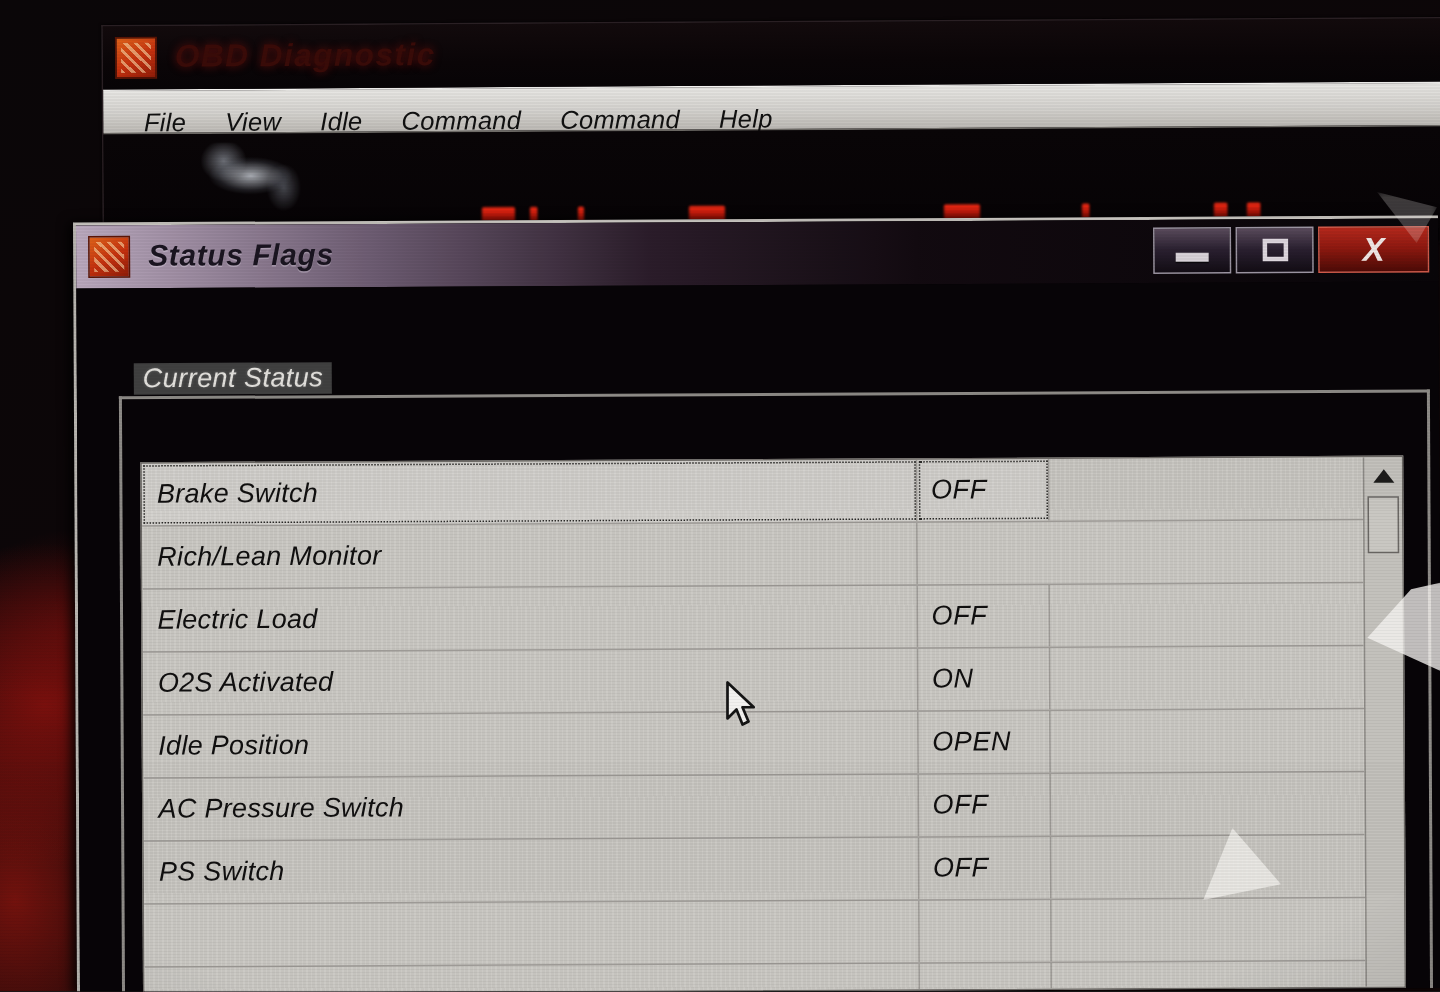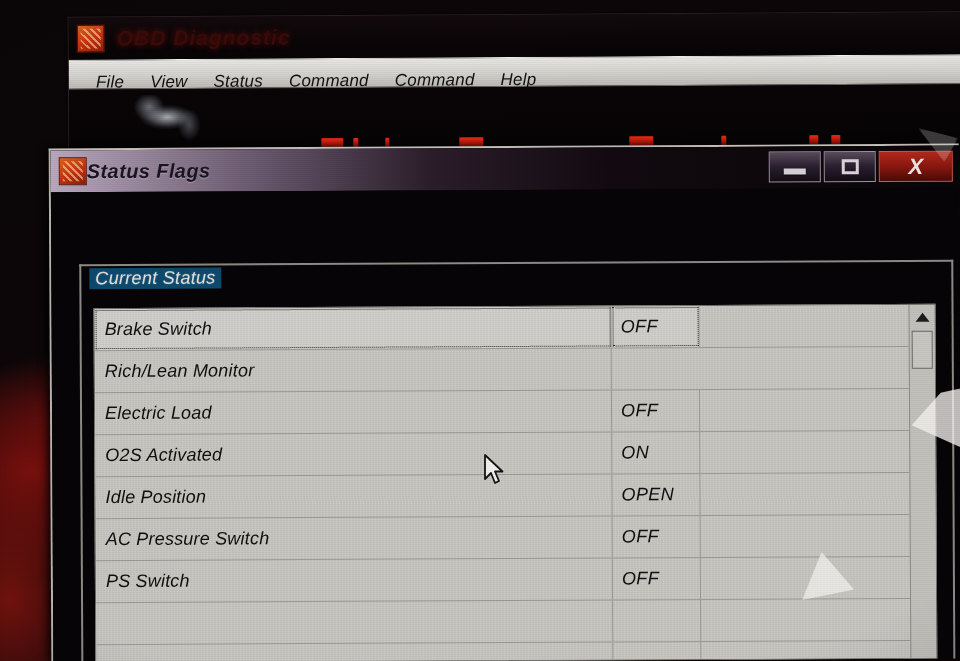--- a/index.html
+++ b/index.html
@@ -147,20 +147,21 @@
                              rgba(70,48,70,0.55) 42%, rgba(18,10,16,0.95) 62%,
                              rgba(8,5,8,1) 100%),
       #0a0508;
     display: flex;
     align-items: center;
     padding: 0 3px 0 8px;
     position: relative;
     box-sizing: border-box;
   }
   #dialog-title-text {
+    margin-left: 12px;
     font-size: 20px;
     font-weight: bold;
     color: #1a1420;
     letter-spacing: 0.4px;
     white-space: nowrap;
     text-shadow: 0 1px 0 rgba(230,220,235,0.35);
   }
   #window-controls {
     position: absolute;
     right: 6px;
@@ -217,22 +218,22 @@
     top: 72px;
     right: 6px;
     bottom: -4px;
     border: 2px solid #8e8b87;
     border-bottom: none;
     box-sizing: border-box;
   }
   #groupbox-label {
     position: absolute;
     left: 38px;
-    top: 76px;
-    background: #0c4a6e;
+    top: 50px;
+    background: #404040;
     padding: 0 6px;
     font-size: 18px;
     color: #e4e2de;
     letter-spacing: 0.3px;
     white-space: nowrap;
     z-index: 3;
     text-shadow: 0 0 2px rgba(255,255,255,0.25);
   }
 
   
@@ -401,21 +402,21 @@
   <div id="app-window">
 
     <div id="app-titlebar">
       <div class="app-icon"></div>
       <div id="app-title-text">OBD Diagnostic</div>
     </div>
 
     <div id="app-menubar">
       <div class="menu-item">File</div>
       <div class="menu-item">View</div>
-      <div class="menu-item">Status</div>
+      <div class="menu-item">Idle</div>
       <div class="menu-item">Command</div>
       <div class="menu-item">Command</div>
       <div class="menu-item">Help</div>
     </div>
 
     <div id="app-toolbar">
       <div id="toolbar-logo"></div>
       <div class="tool-glow" style="left:252px; width:22px;"></div>
       <div class="tool-glow" style="left:284px; width:5px;"></div>
       <div class="tool-glow" style="left:316px; width:4px;"></div>

